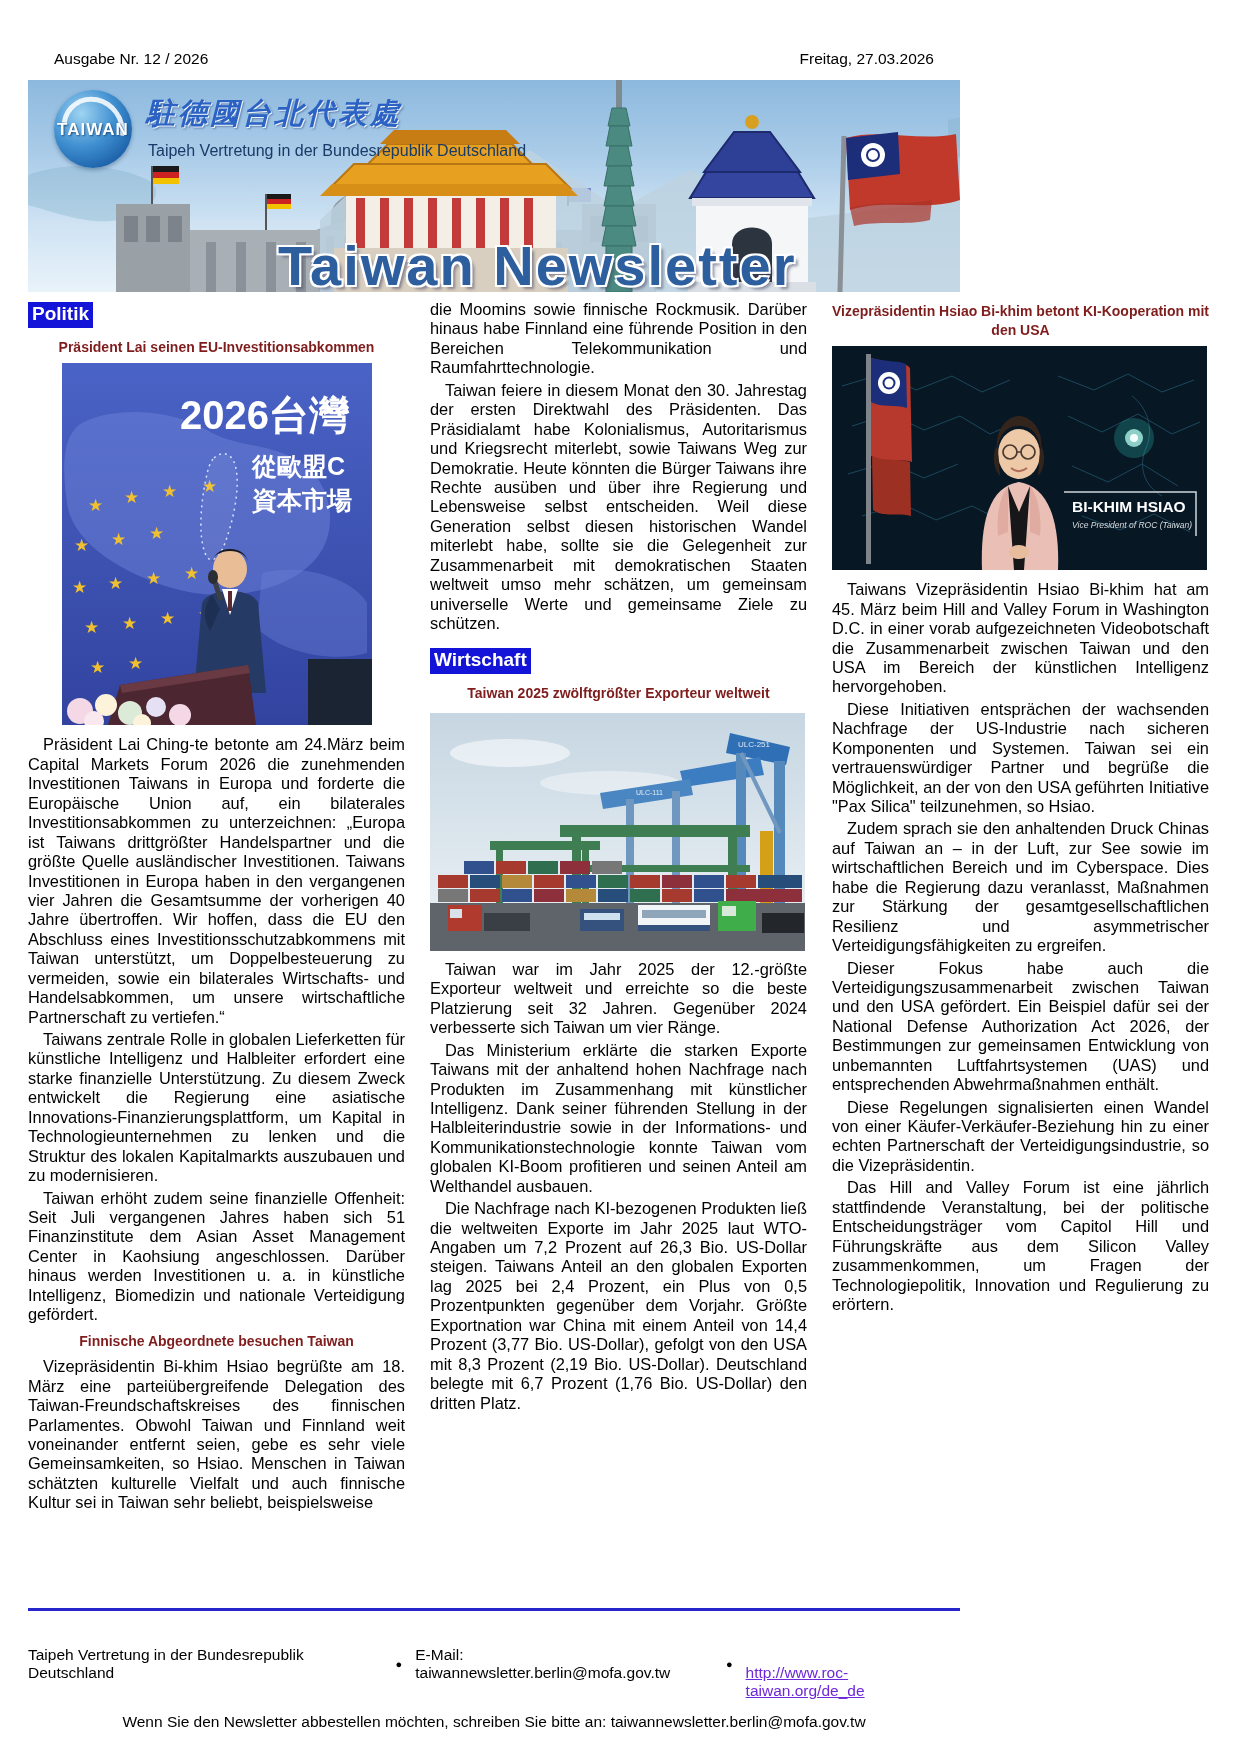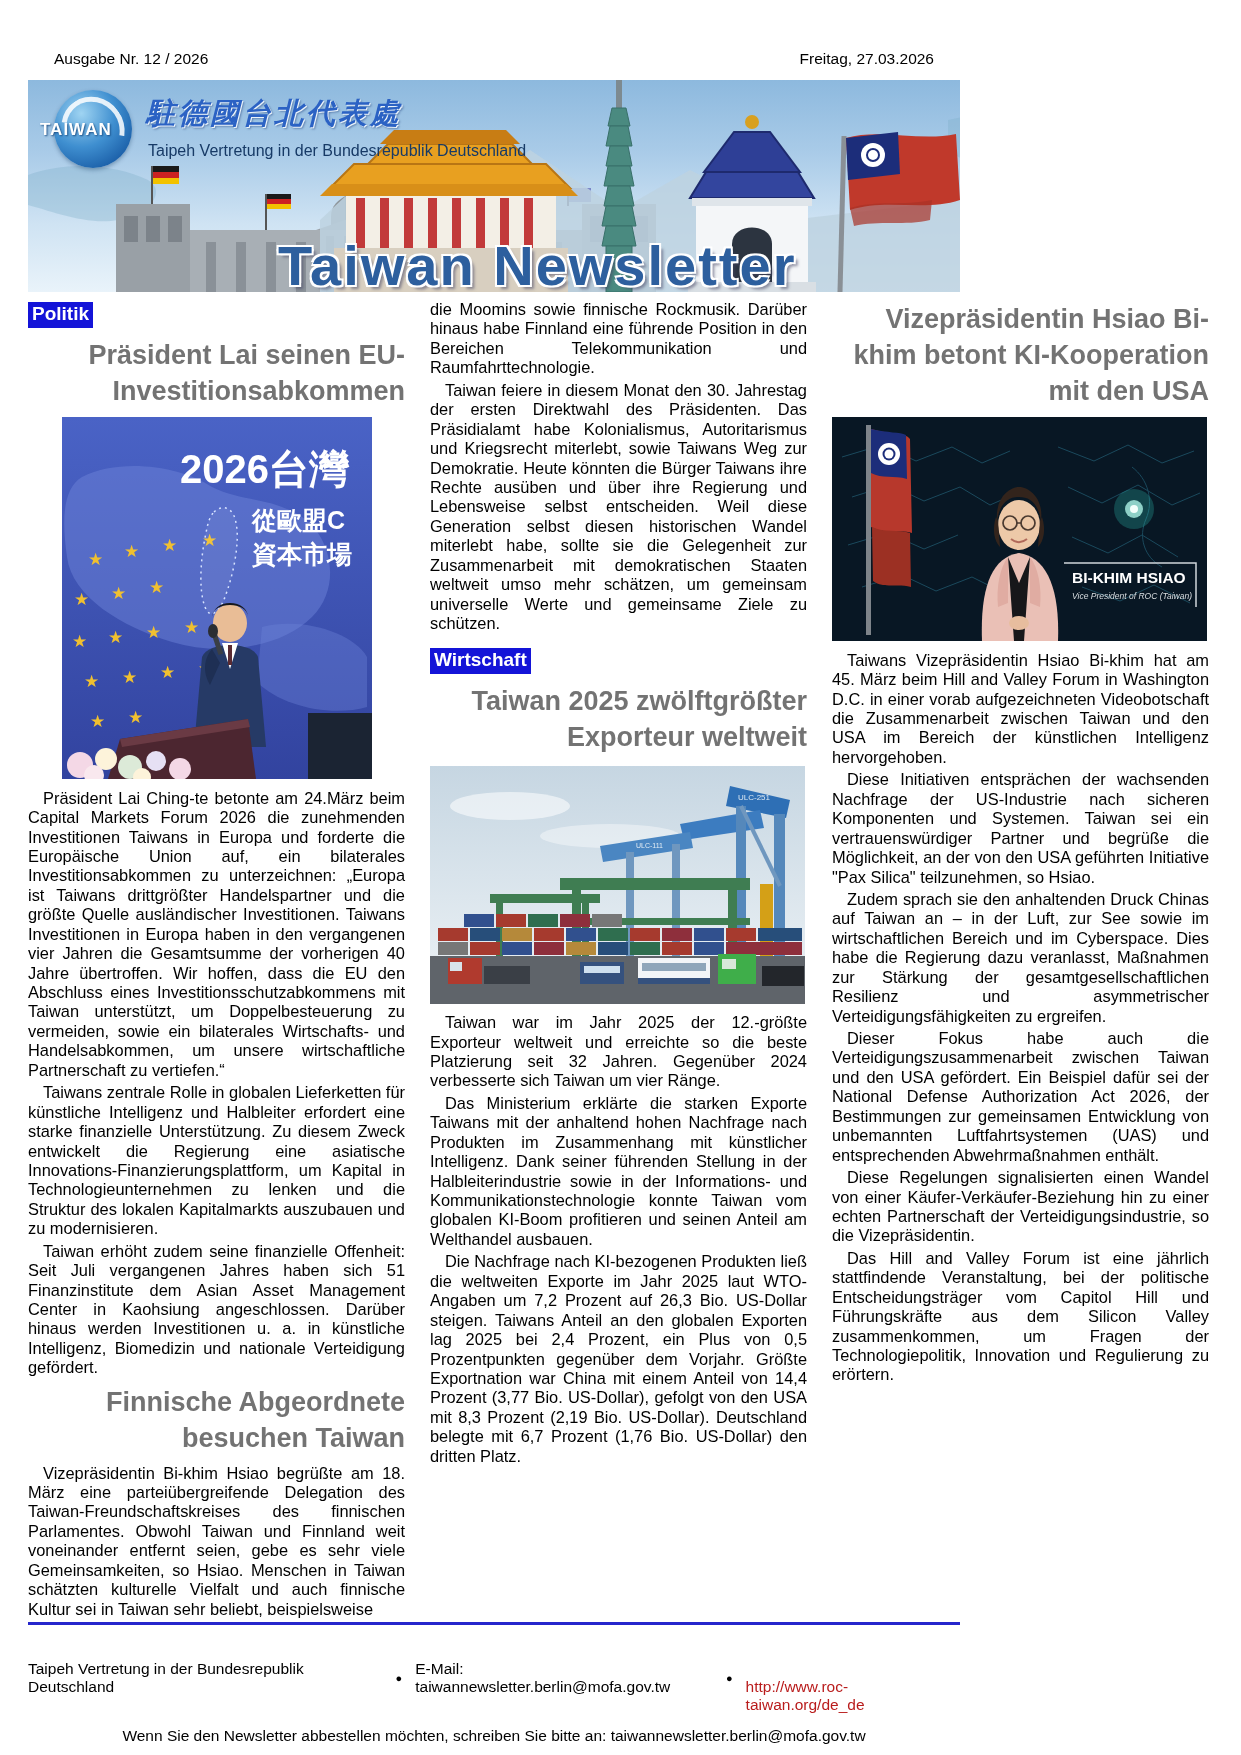--- a/index.html
+++ b/index.html
@@ -13,49 +13,49 @@
 
   
   .banner { position:relative; height:212px; overflow:hidden; flex:0 0 auto;
             background:linear-gradient(180deg,#8db9de 0%,#a9cbe8 34%,#cfe3f3 68%,#e9f3fa 100%); }
   .banner-logo { position:absolute; left:26px; top:10px; width:78px; height:78px; border-radius:50%;
                  background:radial-gradient(circle at 35% 30%, #9fd4f2 0%, #3f8fd0 45%, #1b5fa8 80%, #124a86 100%);
                  box-shadow:0 2px 4px rgba(0,40,80,.35); }
   .banner-logo .swoosh { position:absolute; left:8px; top:6px; width:62px; height:66px; border-radius:50%;
                  border:5px solid rgba(255,255,255,.85); border-left-color:transparent; border-bottom-color:transparent;
                  transform:rotate(-35deg); }
-  .banner-logo .logo-word { position:absolute; left:-14px; top:30px; width:106px; 
+  .banner-logo .logo-word { position:absolute; left:-14px; top:30px; width:106px; text-align:center;
                  color:#fff; font-weight:700; font-size:17px; letter-spacing:1px; text-shadow:1px 1px 2px #1b4f86; }
   .banner-zh { position:absolute; left:118px; top:14px; font-size:29px; font-weight:700; font-style:italic;
                color:#2b62c4; text-shadow:1px 1px 0 #eaf3fb, 2px 2px 2px rgba(30,60,120,.45); letter-spacing:3px; }
   .banner-sub { position:absolute; left:120px; top:62px; font-size:16px; color:#173a66; }
   .banner-art { position:absolute; bottom:0; }
   .newsletter-title { position:absolute; left:250px; bottom:0; z-index:6; line-height:.95;
                font-family:Liberation Sans, sans-serif; font-size:56px; font-weight:700; color:#2d5f9e; letter-spacing:2px;
                text-shadow:-2px -2px 0 #fff, 2px -2px 0 #fff, -2px 2px 0 #fff, 2px 2px 0 #fff, 4px 4px 3px rgba(70,70,100,.55); }
 
   
   .columns { display:flex; gap:25px; margin-top:8px; flex:1 1 auto; }
   .col { flex:0 0 377px; width:377px; font-size:16.4px; line-height:1.185; text-align:justify; }
   .col p { margin:0 0 3px; text-indent:15px; }
   .col p.cont { text-indent:0; }
   .section-label { display:inline-block; background:#1414d8; color:#fff; font-weight:700; font-size:19px;
                    line-height:1.15; padding:1px 4px 3px; margin:2px 0 3px; }
-  .red-heading { color:#737373; font-weight:700; font-size:27px; line-height:1.33; text-align:right; margin:7px 0 7px; }
+  .red-heading { color:#7f1d1d; font-weight:700; font-size:14px; line-height:1.33; text-align:center; margin:7px 0 7px; }
   .photo { display:block; }
   .photo-lai  { width:310px; height:362px; margin:6px auto 10px; }
   .photo-port { width:375px; height:238px; margin:10px 0 9px; }
   .photo-hsiao{ width:375px; height:224px; margin:5px 0 10px; }
 
   
   .footer { margin-top:auto; border-top:3px solid #2626cc; padding-top:17px; font-size:15.5px; }
   .footer-line1 { display:flex; justify-content:center; align-items:center; gap:13px; }
   .footer-line2 { text-align:center; margin-top:13px; }
   .bullet { font-size:11px; }
-  .link { color:#b91c1c; cursor:pointer;margin-top:36px; }
+  .link { color:#6d28d9; text-decoration:underline; cursor:pointer;margin-top:36px; }
 </style>
 </head>
 <body>
 
 <div class="page">
 
   <div class="masthead">
     <span>Ausgabe Nr. 12 / 2026</span>
     <span>Freitag, 27.03.2026</span>
   </div>

